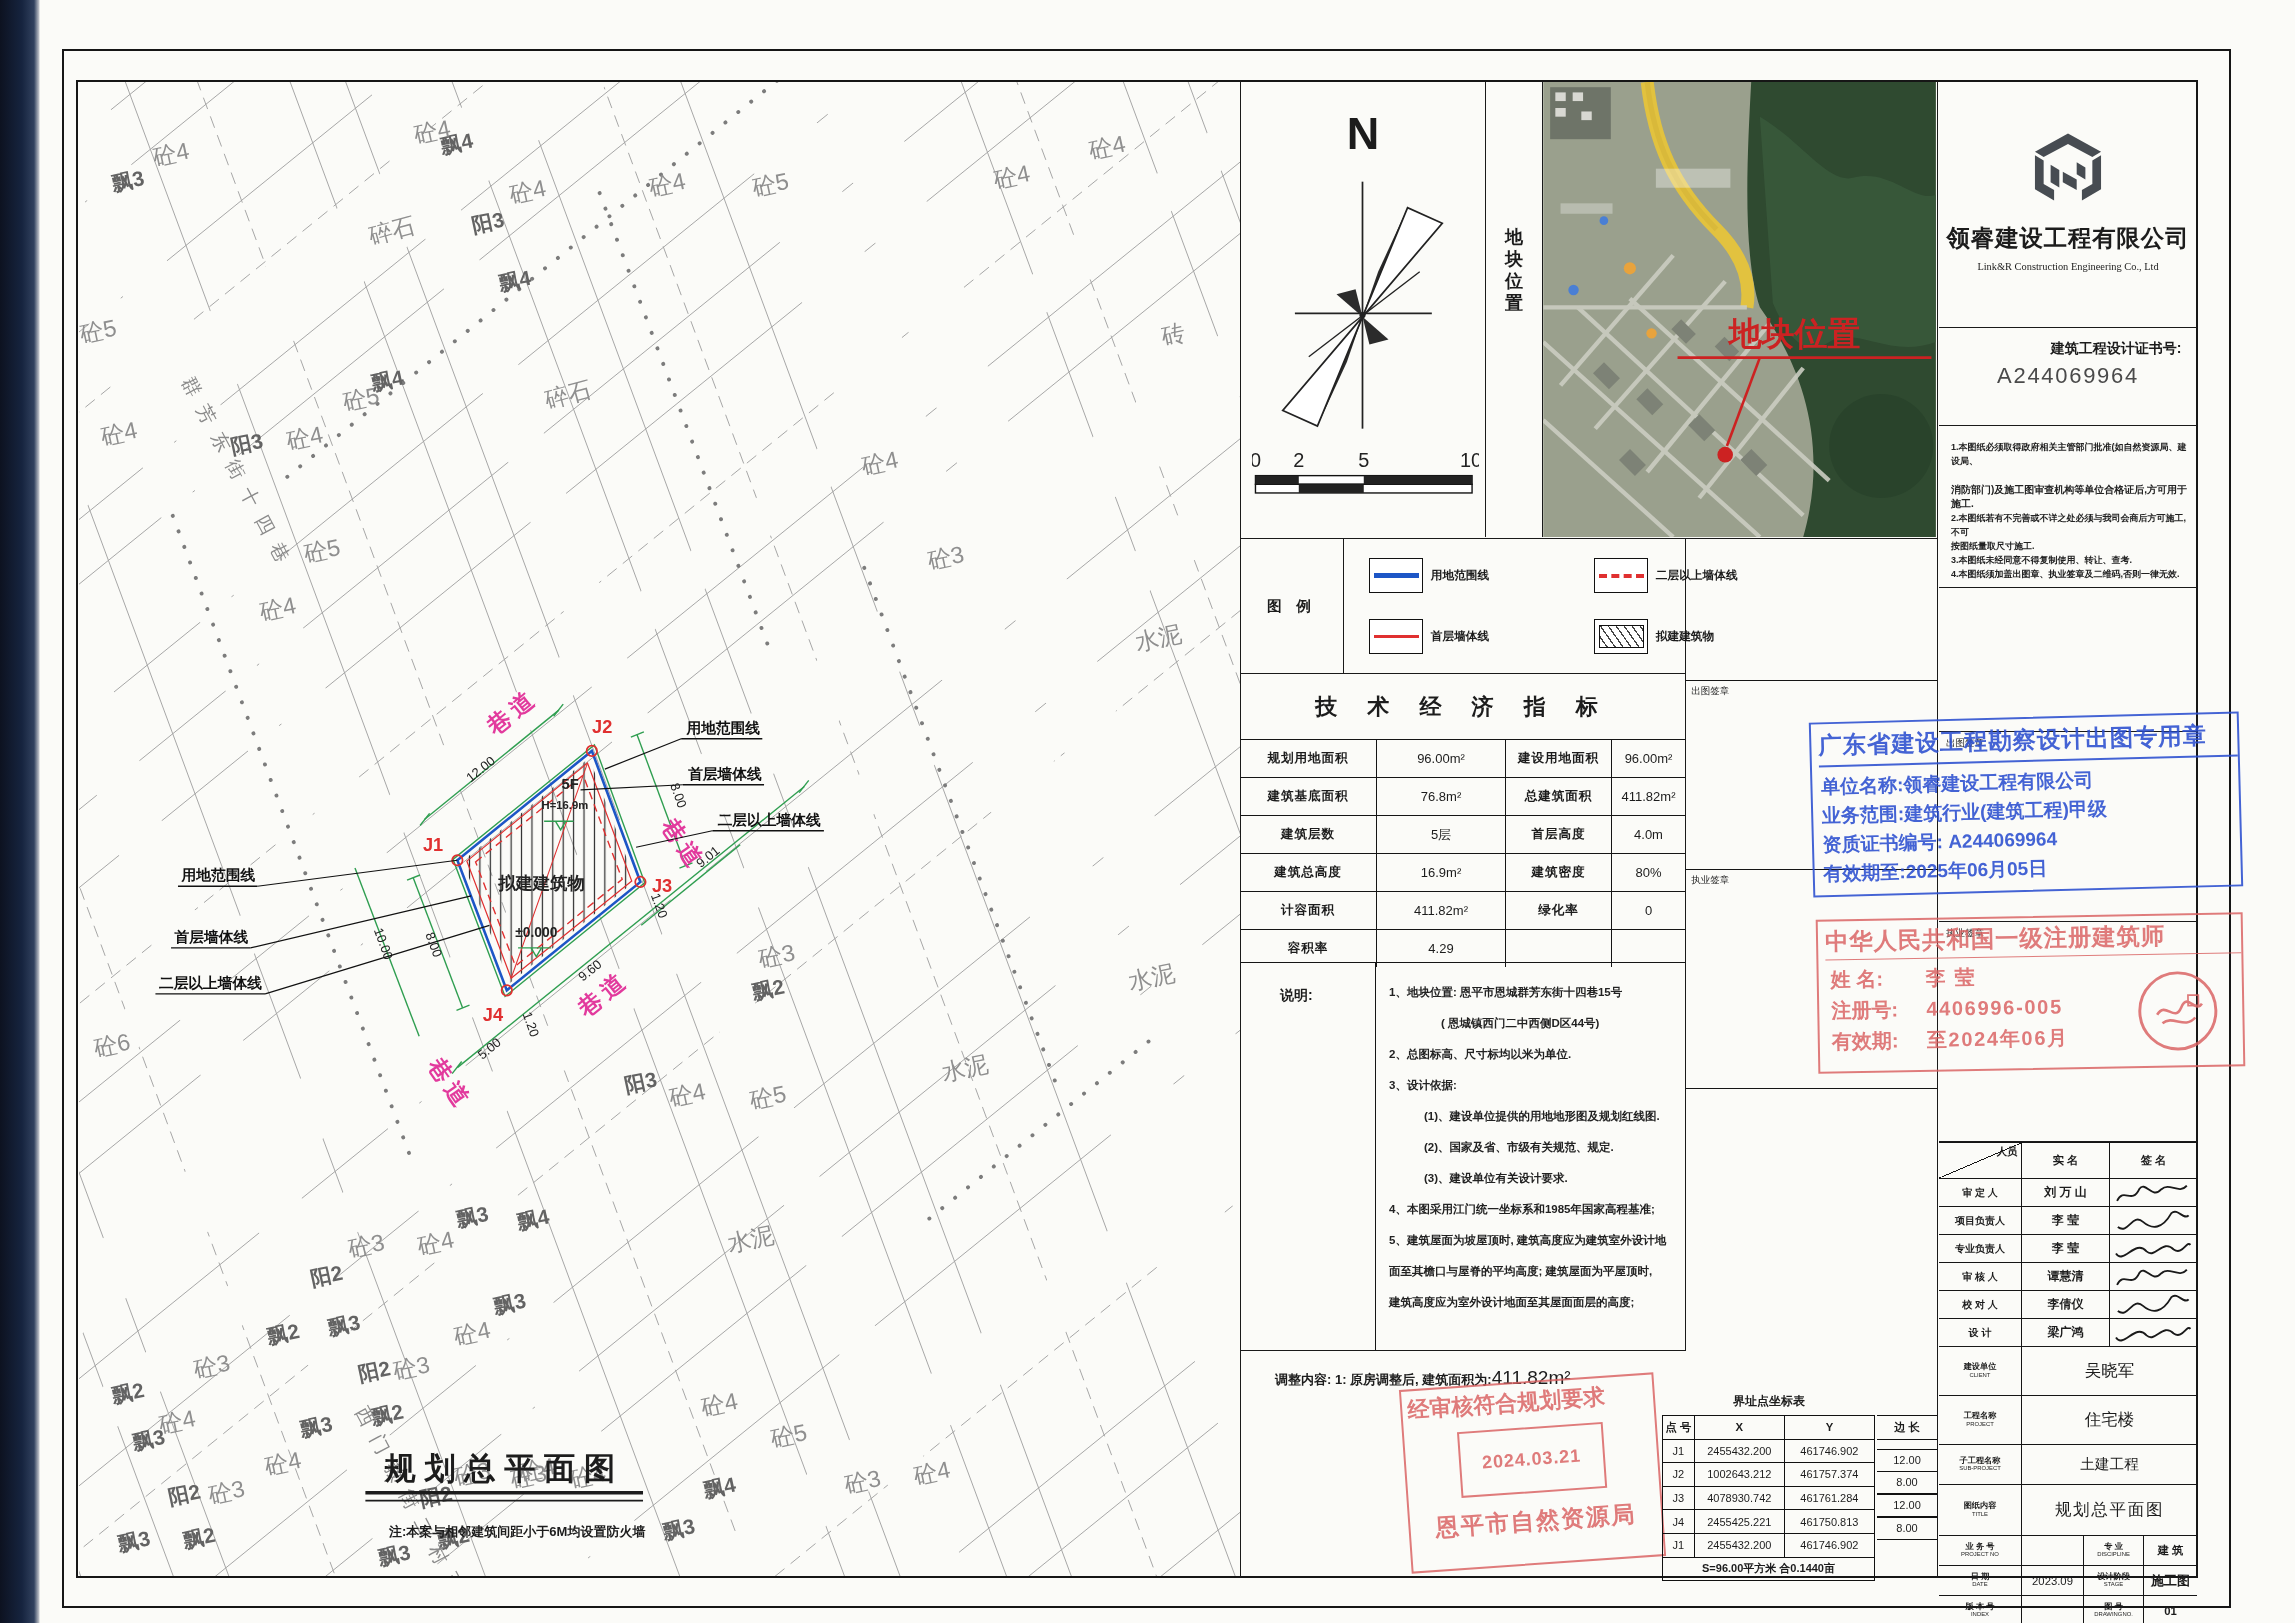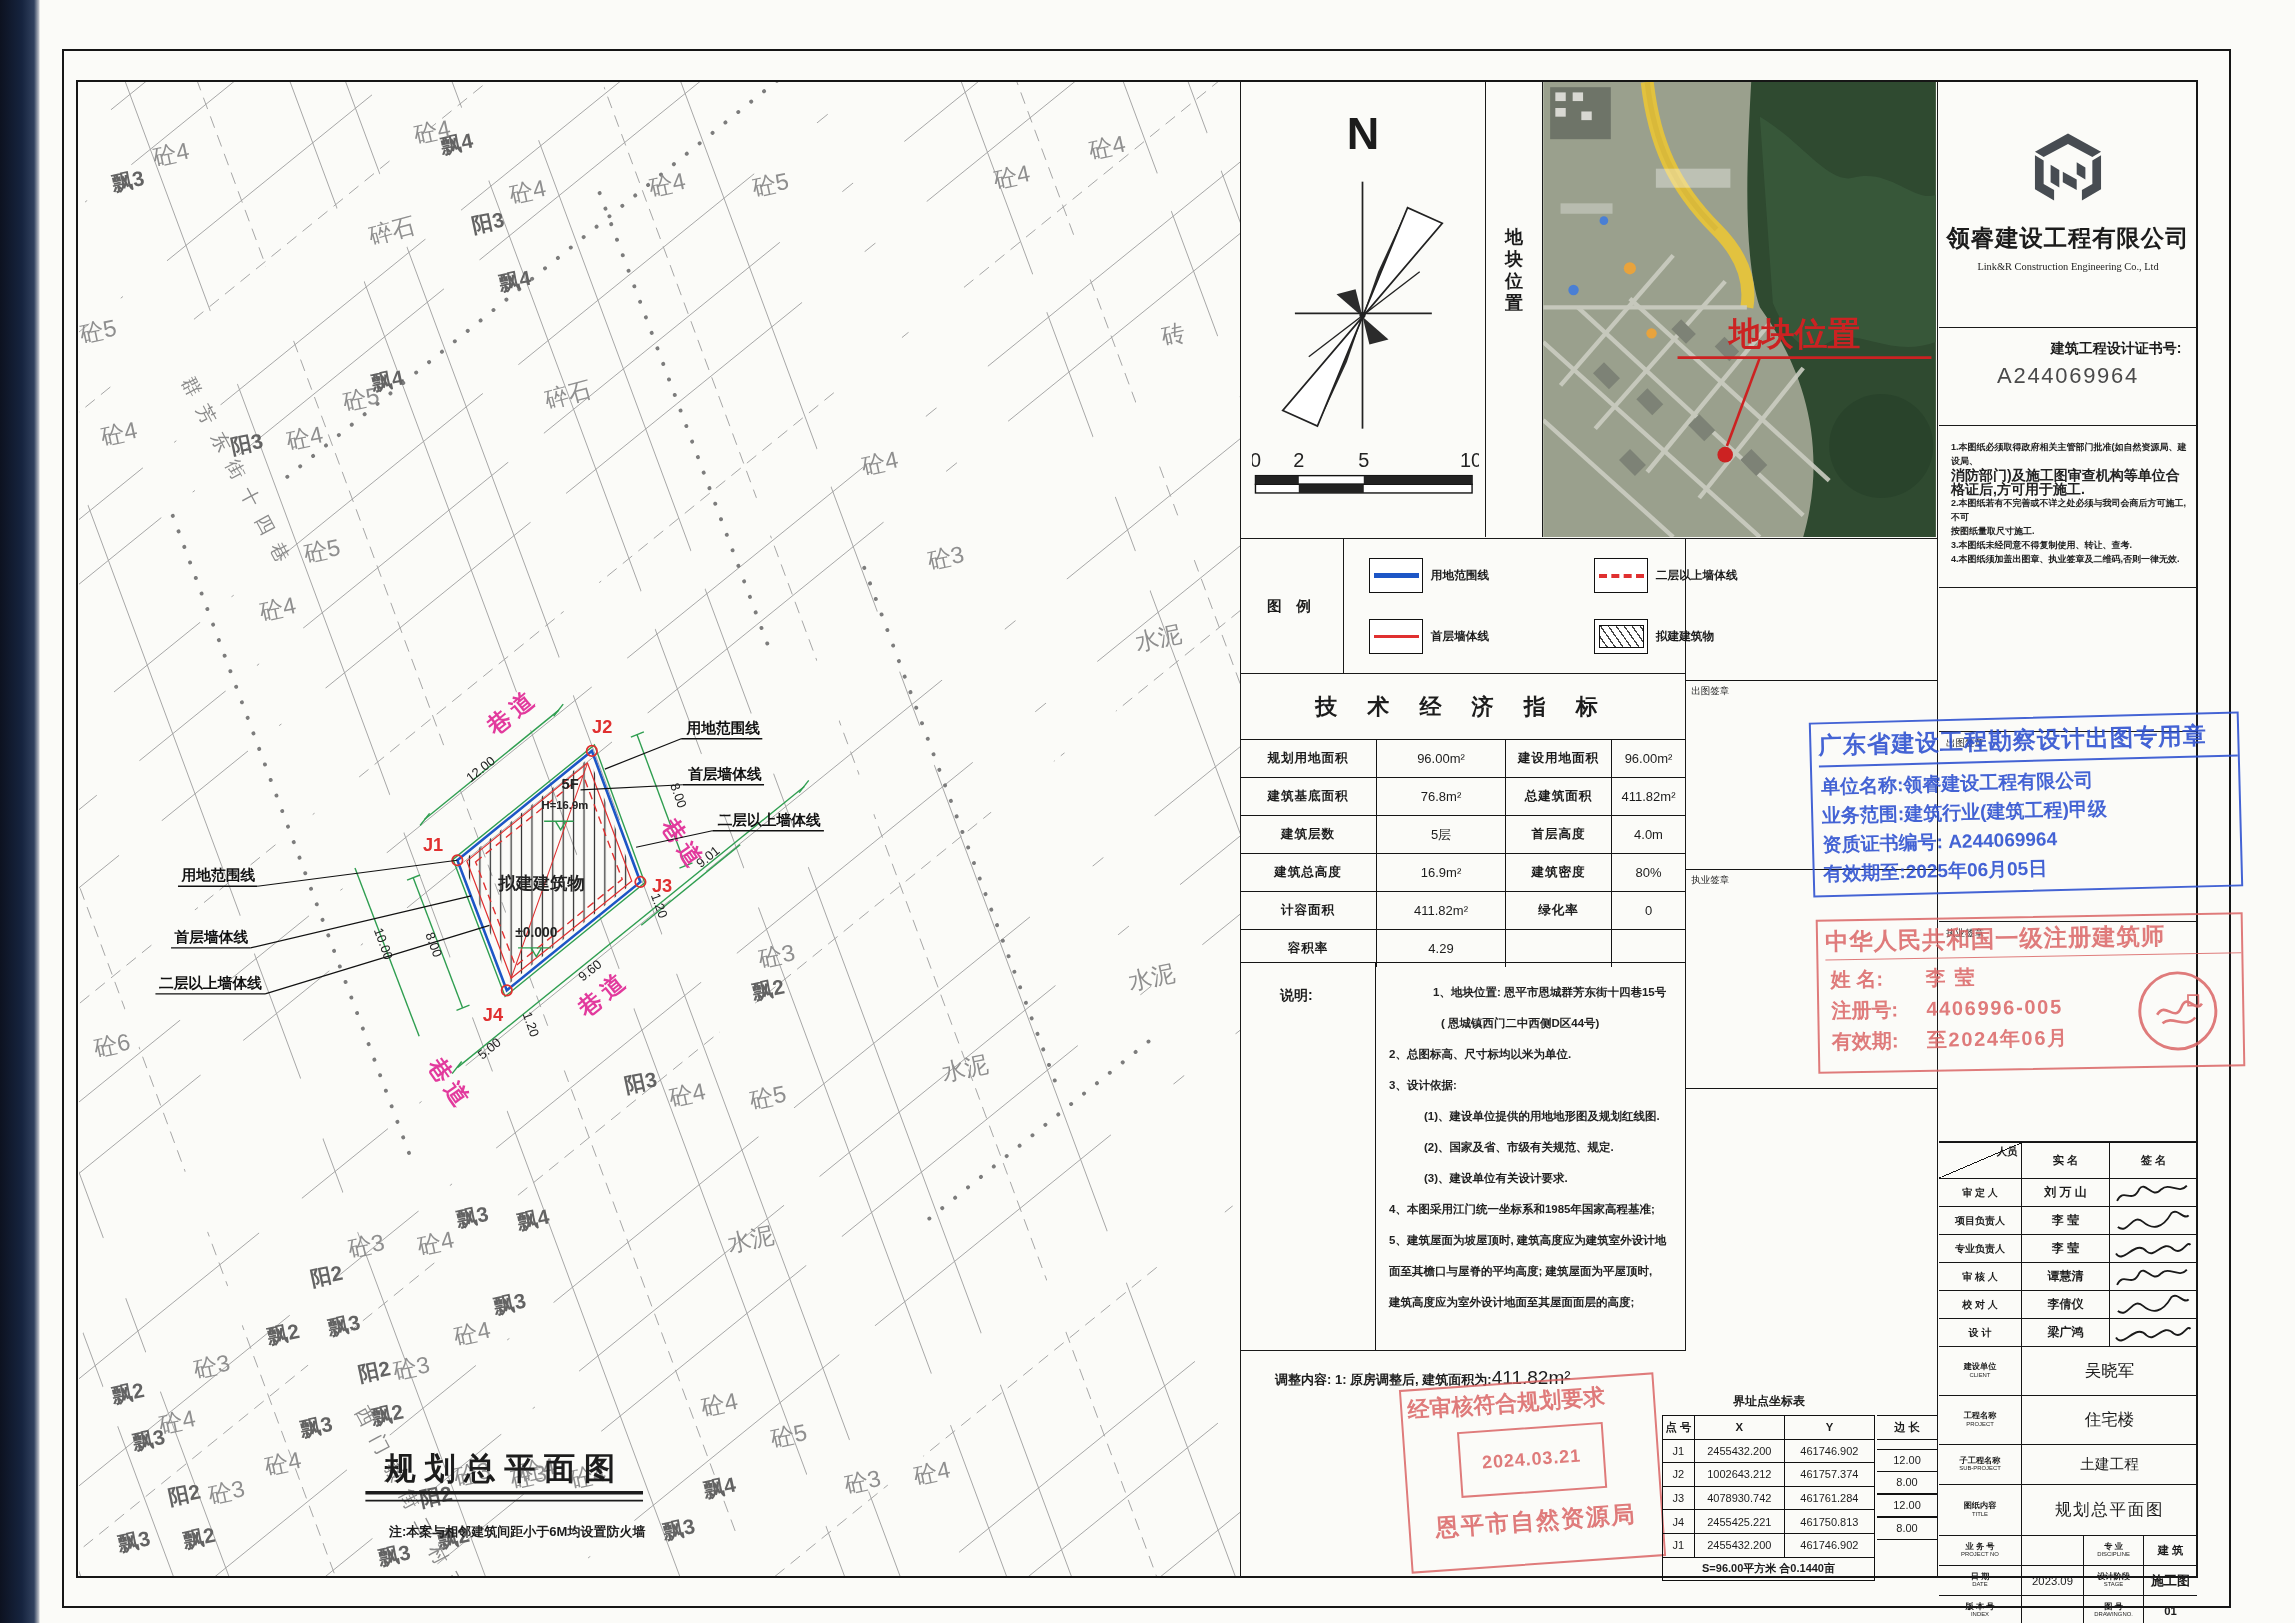--- a/index.html
+++ b/index.html
@@ -455,21 +455,21 @@
         <div class="ind-l" style="width: 105px;"></div>
         <div class="ind-v" style="width: 72px; flex: 1 1 0%;"></div>
       </div>
     </div>
 
   <div class="abs" style="left:1240px;top:963px;width:445px;height:388px;border-bottom:1.7px solid #1a1a1a;">
     <div class="abs" style="left:0;top:0;width:136px;height:100%;border-right:1.4px solid #151515;">
       <div style="margin:24px 0 0 40px;font-size:14px;font-weight:bold;">说明:</div>
     </div>
     <div id="shuoming-lines" class="abs" style="left:149px;top:21px;right:3.5px;bottom:3.5px;">
-        <div class="sm-line" style="padding-left: 0px; margin-bottom: 14px; margin-left: 44px;">1、地块位置: 恩平市恩城群芳东街十四巷15号</div>
+        <div class="sm-line" style="padding-left: 0px; margin-bottom: 14px;">1、地块位置: 恩平市恩城群芳东街十四巷15号</div>
         <div class="sm-line" style="padding-left: 52px; margin-bottom: 14px;">( 恩城镇西门二中西侧D区44号)</div>
         <div class="sm-line" style="padding-left: 0px; margin-bottom: 14px;">2、总图标高、尺寸标均以米为单位.</div>
         <div class="sm-line" style="padding-left: 0px; margin-bottom: 14px;">3、设计依据:</div>
         <div class="sm-line" style="padding-left: 35px; margin-bottom: 14px;">(1)、建设单位提供的用地地形图及规划红线图.</div>
         <div class="sm-line" style="padding-left: 35px; margin-bottom: 14px;">(2)、国家及省、市级有关规范、规定.</div>
         <div class="sm-line" style="padding-left: 35px; margin-bottom: 14px;">(3)、建设单位有关设计要求.</div>
         <div class="sm-line" style="padding-left: 0px; margin-bottom: 14px;">4、本图采用江门统一坐标系和1985年国家高程基准;</div>
         <div class="sm-line" style="padding-left: 0px; margin-bottom: 14px;">5、建筑屋面为坡屋顶时, 建筑高度应为建筑室外设计地</div>
         <div class="sm-line" style="padding-left: 0px; margin-bottom: 14px;">面至其檐口与屋脊的平均高度; 建筑屋面为平屋顶时,</div>
         <div class="sm-line" style="padding-left: 0px; margin-bottom: 14px;">建筑高度应为室外设计地面至其屋面面层的高度;</div>
@@ -557,21 +557,21 @@
       <div style="font-size:10.4px;margin-top:7px;font-family:'Liberation Serif',serif;">Link&amp;R Construction Engineering Co., Ltd</div>
     </div>
 
     <div class="rc-box" style="height:85px;text-align:center;">
       <div style="font-size:14px;font-weight:bold;margin:12px 15.6px 0 0;text-align:right;">建筑工程设计证书号:</div>
       <div style="font-size:22px;letter-spacing:1.7px;color:#4a4a4a;margin-top:5.2px;">A244069964</div>
     </div>
 
     <div id="company-notes" class="rc-box" style="height:147px;padding:14px 8.7px 0 12px;">
         <div style="font-size: 9px; font-weight: bold; line-height: 14px; color: rgb(34, 34, 34);">1.本图纸必须取得政府相关主管部门批准(如自然资源局、建设局、</div>
-        <div style="font-size: 14px; font-weight: bold; line-height: 14px; color: rgb(34, 34, 34);">消防部门)及施工图审查机构等单位合格证后,方可用于施工.</div>
+        <div style="font-size: 10px; font-weight: bold; line-height: 14px; color: rgb(34, 34, 34); margin-top: 15px;">消防部门)及施工图审查机构等单位合格证后,方可用于施工.</div>
         <div style="font-size: 9px; font-weight: bold; line-height: 14px; color: rgb(34, 34, 34);">2.本图纸若有不完善或不详之处必须与我司会商后方可施工,不可</div>
         <div style="font-size: 9px; font-weight: bold; line-height: 14px; color: rgb(34, 34, 34);">按图纸量取尺寸施工.</div>
         <div style="font-size: 9px; font-weight: bold; line-height: 14px; color: rgb(34, 34, 34);">3.本图纸未经同意不得复制使用、转让、查考.</div>
         <div style="font-size: 9px; font-weight: bold; line-height: 14px; color: rgb(34, 34, 34);">4.本图纸须加盖出图章、执业签章及二维码,否则一律无效.</div>
       </div>
 
     <div class="rc-box" style="height:143px;"></div>
 
     <div class="rc-box" style="height:189px;position:relative;">
       <div class="celllab" style="position:absolute;left:7px;top:5.2px;">出图签章</div>

